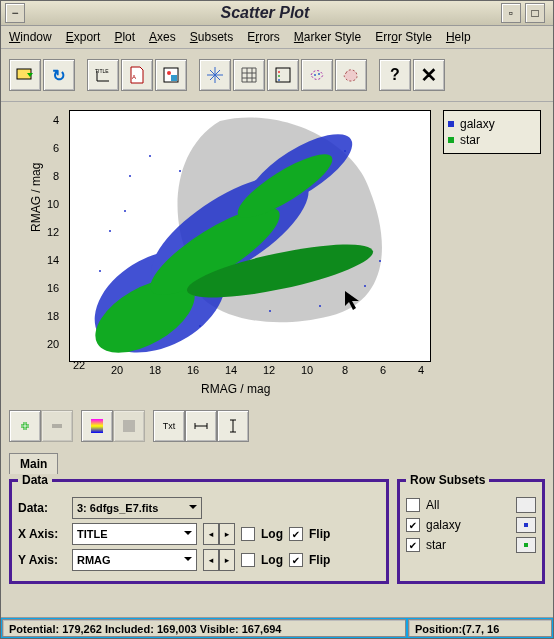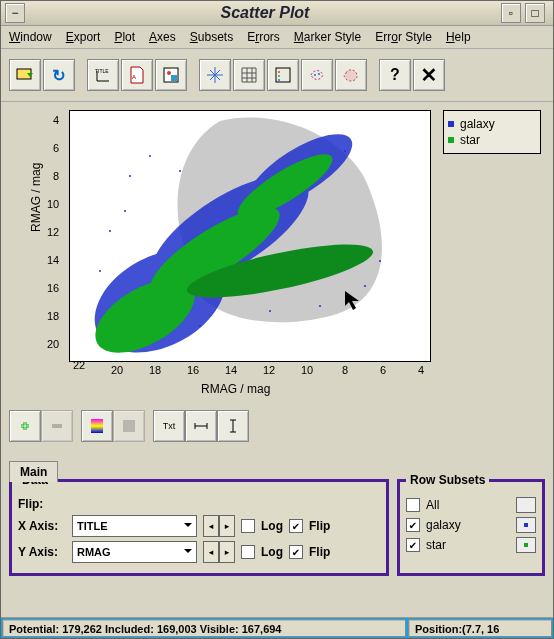--- a/index.html
+++ b/index.html
@@ -17,21 +17,21 @@
   .plot-area { position:relative; height:298px; padding:6px 8px 0 8px; box-sizing:border-box; }
   .plot-frame { position:absolute; left:68px; top:8px; width:360px; height:250px; background:#fff; border:1px solid #000; }
   .y-label { position:absolute; left:28px; top:130px; transform:rotate(-90deg); transform-origin:left top; font-size:12px; }
   .x-label { position:absolute; left:200px; top:280px; font-size:12px; }
   .legend { position:absolute; right:12px; top:8px; width:88px; border:1px solid #000; background:#eceadc; padding:4px; font-size:12px; }
   .legend-row { display:flex; align-items:center; gap:6px; margin:2px 0; }
   .dot { width:6px; height:6px; }
   .tick { position:absolute; font-size:11px; }
   .tool-row2 { height:44px; display:flex; align-items:center; padding:4px 8px; }
   .tabs-area { padding:0 8px; }
-  .tab { display:inline-block; padding:3px 10px; border:1px solid #888; border-bottom:none; background:#e2dfd0; font-weight:bold; position:relative; top:9px; }
+  .tab { display:inline-block; padding:3px 10px; border:1px solid #888; border-bottom:none; background:#e2dfd0; font-weight:bold; position:relative; top:1px; }
   .panels { display:flex; gap:8px; padding:0 8px 8px 8px; }
   fieldset { border:3px solid #4c1d95; background:#dedbc9; margin:0; padding:6px; }
   legend.fl { font-weight:bold; padding:0 4px; }
   .data-panel { flex:1; }
   .subsets-panel { width:130px; }
   .row { display:flex; align-items:center; gap:6px; margin:4px 0; }
   .lab { font-weight:bold; width:48px; }
   .combo { height:20px; border:1px solid #666; background:#fff; display:flex; align-items:center; padding:0 4px; font-weight:bold; font-size:11px; position:relative; }
   .combo::after { content:""; position:absolute; right:4px; top:7px; border:4px solid transparent; border-top-color:#000; }
   .table-combo { width:120px; background:#dedbc9; }
@@ -259,21 +259,24 @@
   </div>
 
   <div class="tabs-area">
     <div class="tab">Main</div>
   </div>
 
   <div class="panels">
     <fieldset class="data-panel">
       <legend class="fl">Data</legend>
       <div class="row">
-        <span class="lab">Flip:</span>
+        <span class="lab">Data:</span>
+        <div class="combo table-combo">
+            <span>3: 6dfgs_E7.fits</span>
+          </div>
       </div>
       <div class="row">
         <span class="lab">X Axis:</span>
         <div class="combo axis-combo">
             <span>TITLE</span>
           </div>
         <div class="spin">
             <div class="spin-btn">◂</div>
             <div class="spin-btn">▸</div>
           </div>

